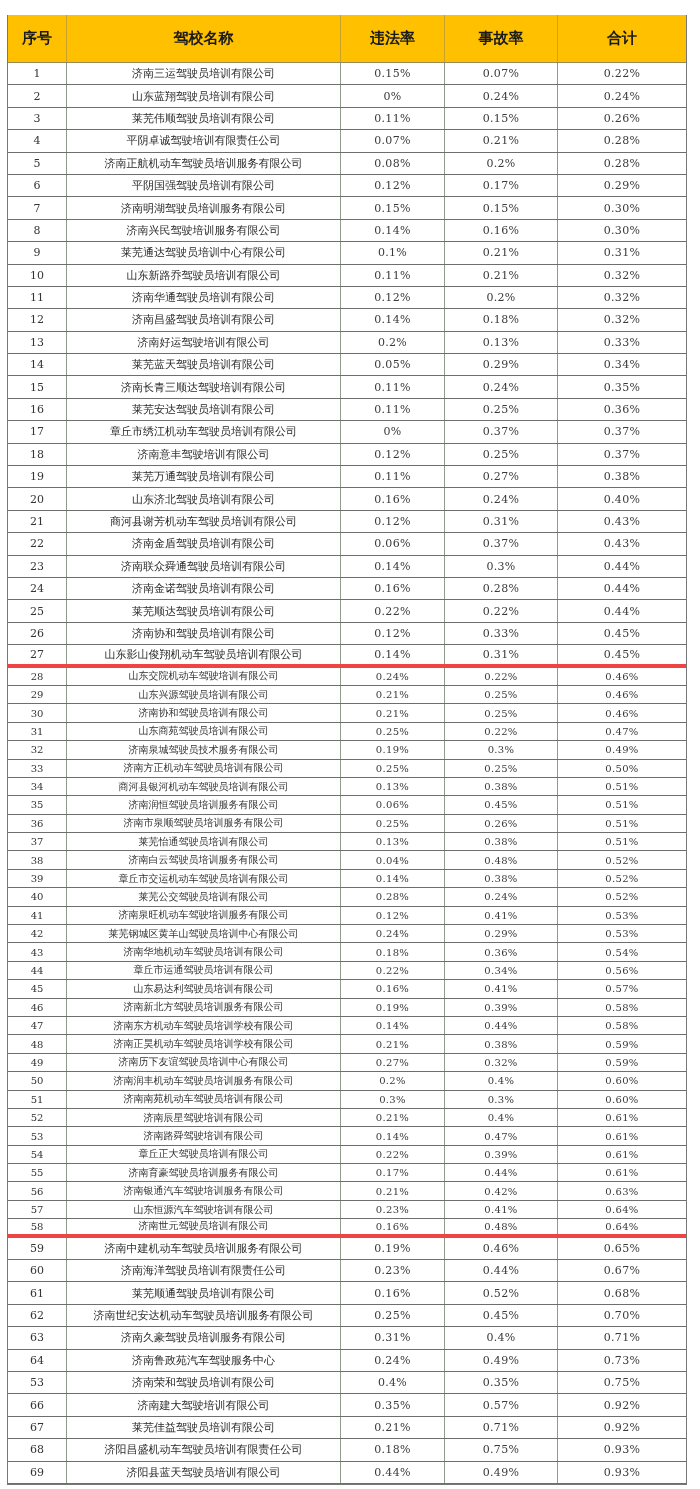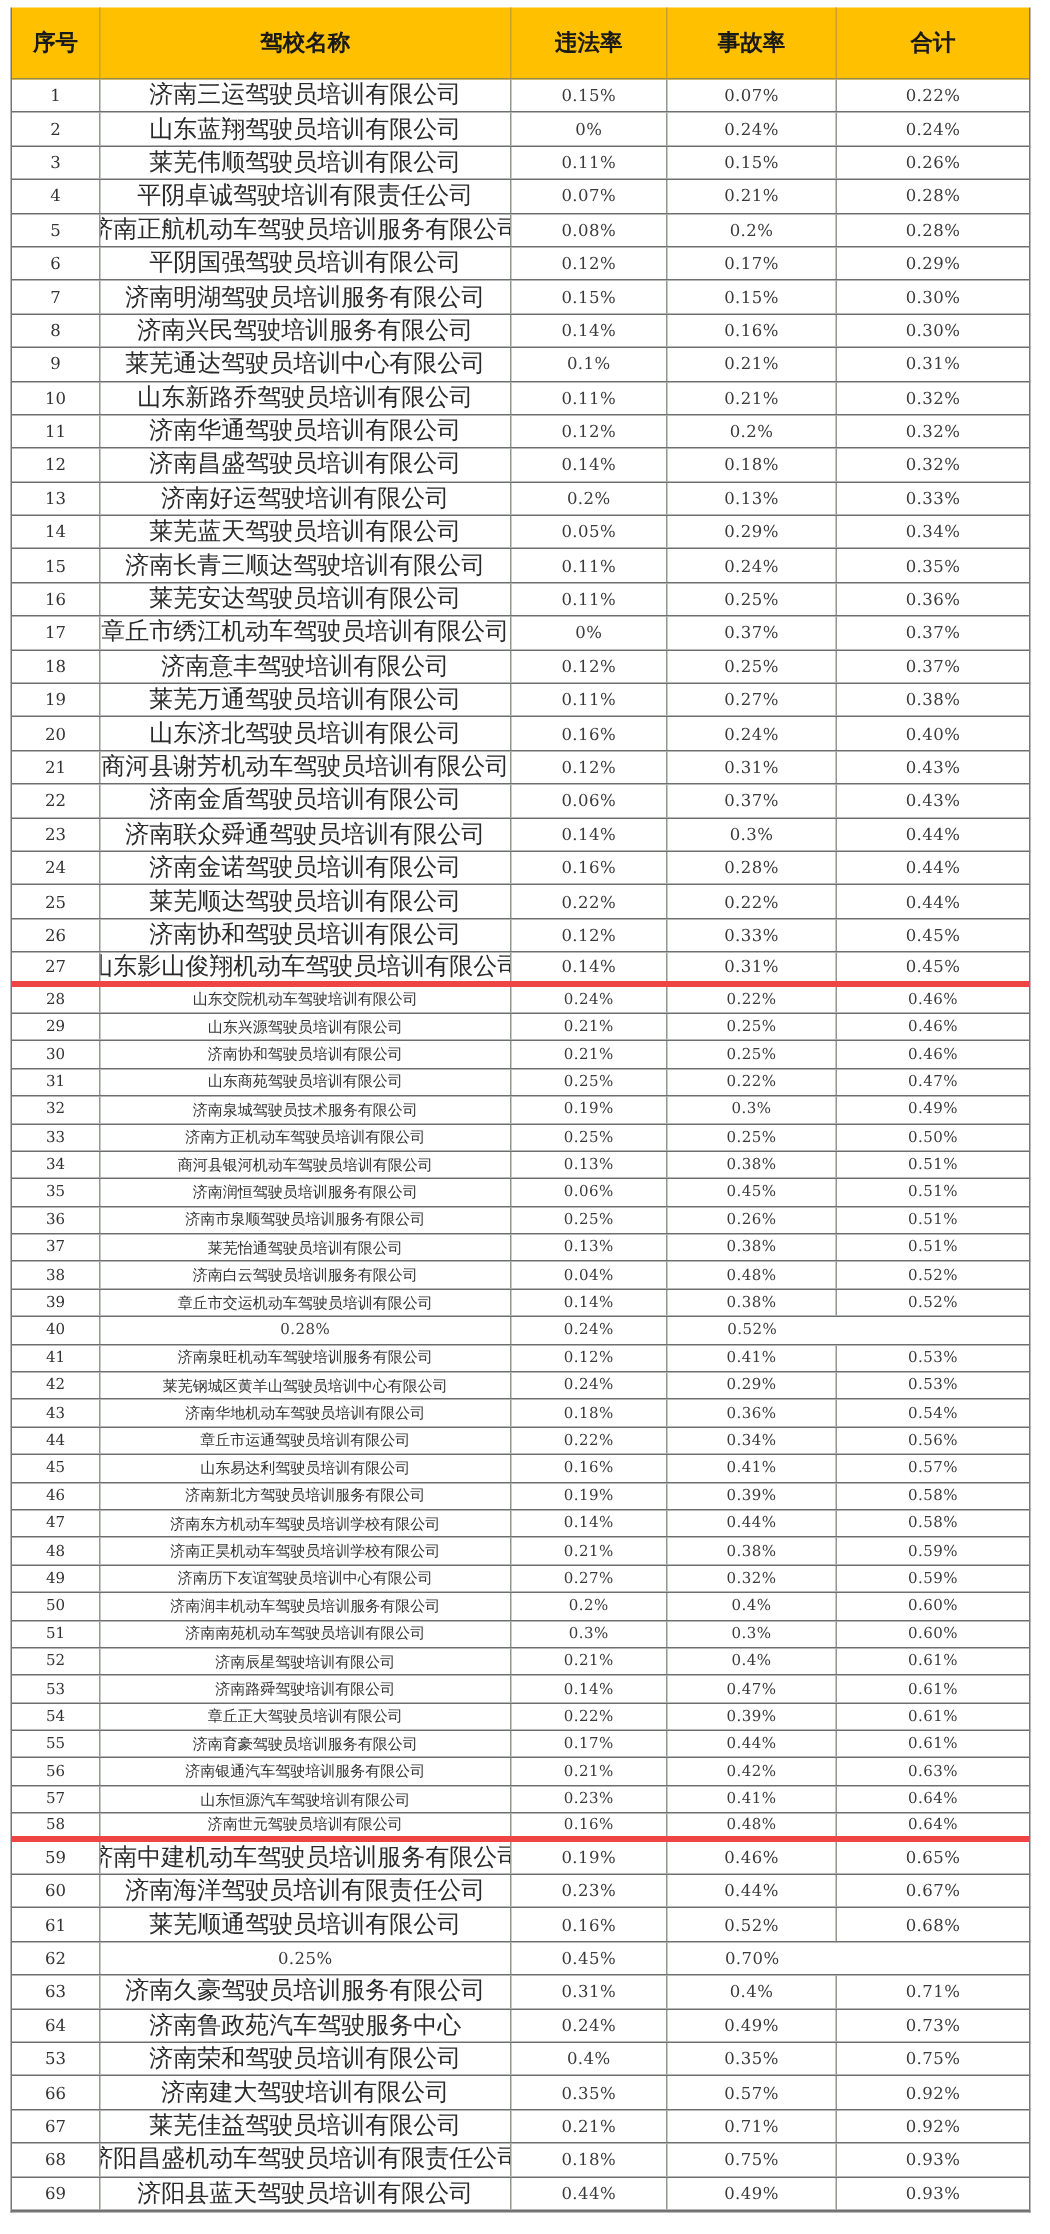--- a/index.html
+++ b/index.html
@@ -11,21 +11,21 @@
       width: 700px;
       height: 1489px;
       position: relative;
       overflow: hidden;
       font-family: "DejaVu Serif", "Liberation Serif", serif;
       color: #333333;
     }
     .table {
       position: absolute;
       left: 7px;
-      top: 5px;
+      top: 15px;
       width: 678px;
       border: 1px solid #777777;
       border-top: none;
       box-sizing: content-box;
     }
     .row {
       display: grid;
       grid-template-columns: 59px 274px 104px 113px 128px;
       border-bottom: 1px solid #6e6e6e;
       box-sizing: border-box;
@@ -50,21 +50,21 @@
     .cell:last-child { border-right: none; }
     .header .cell {
       font-family: "DejaVu Sans", "Liberation Sans", sans-serif;
       font-weight: bold;
       font-size: 15px;
       color: #1a1a1a;
       border-right: 1px solid #c9a02a;
     }
     .header .cell:last-child { border-right: none; }
     .normal .cell { font-size: 11px; }
-    .normal .cell.name { font-size: 16px; color: #2a2a2a; }
+    .normal .cell.name { font-size: 11px; color: #2a2a2a; }
     .compact .cell { font-size: 10px; }
     .compact .cell.name { font-size: 10px; }
     .cell.num { letter-spacing: 0.3px; color: #3a3a3a; }
   </style>
 </head>
 <body>
 
 <div class="table">
   <div class="row header">
     <div class="cell">序号</div>
@@ -342,20 +342,21 @@
       </div>
       <div class="row compact">
         <div class="cell">39</div>
         <div class="cell name">章丘市交运机动车驾驶员培训有限公司</div>
         <div class="cell num">0.14%</div>
         <div class="cell num">0.38%</div>
         <div class="cell num">0.52%</div>
       </div>
       <div class="row compact">
         <div class="cell">40</div>
+        <div class="cell name">莱芜公交驾驶员培训有限公司</div>
         <div class="cell num">0.28%</div>
         <div class="cell num">0.24%</div>
         <div class="cell num">0.52%</div>
       </div>
       <div class="row compact">
         <div class="cell">41</div>
         <div class="cell name">济南泉旺机动车驾驶培训服务有限公司</div>
         <div class="cell num">0.12%</div>
         <div class="cell num">0.41%</div>
         <div class="cell num">0.53%</div>
@@ -495,20 +496,21 @@
       </div>
       <div class="row normal">
         <div class="cell">61</div>
         <div class="cell name">莱芜顺通驾驶员培训有限公司</div>
         <div class="cell num">0.16%</div>
         <div class="cell num">0.52%</div>
         <div class="cell num">0.68%</div>
       </div>
       <div class="row normal">
         <div class="cell">62</div>
+        <div class="cell name">济南世纪安达机动车驾驶员培训服务有限公司</div>
         <div class="cell num">0.25%</div>
         <div class="cell num">0.45%</div>
         <div class="cell num">0.70%</div>
       </div>
       <div class="row normal">
         <div class="cell">63</div>
         <div class="cell name">济南久豪驾驶员培训服务有限公司</div>
         <div class="cell num">0.31%</div>
         <div class="cell num">0.4%</div>
         <div class="cell num">0.71%</div>

